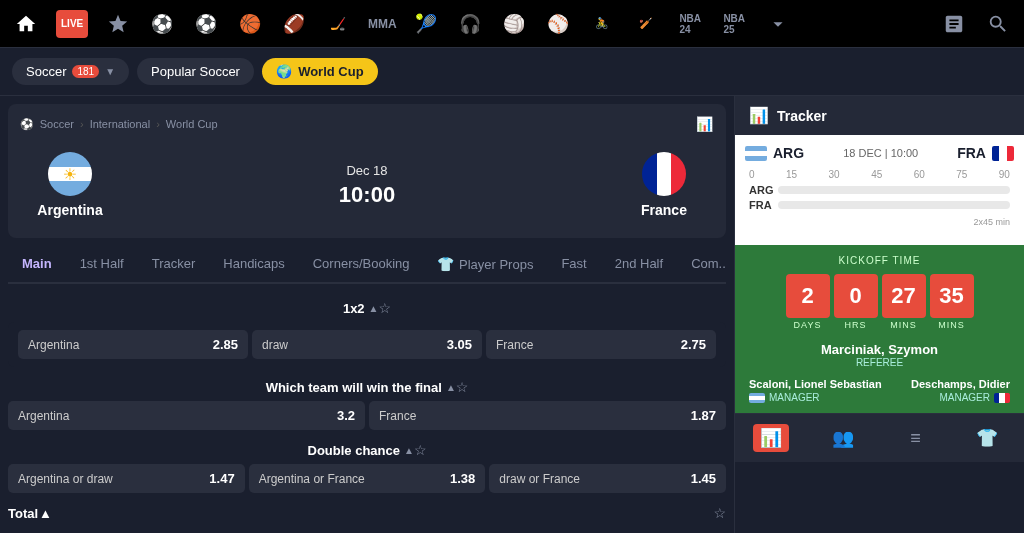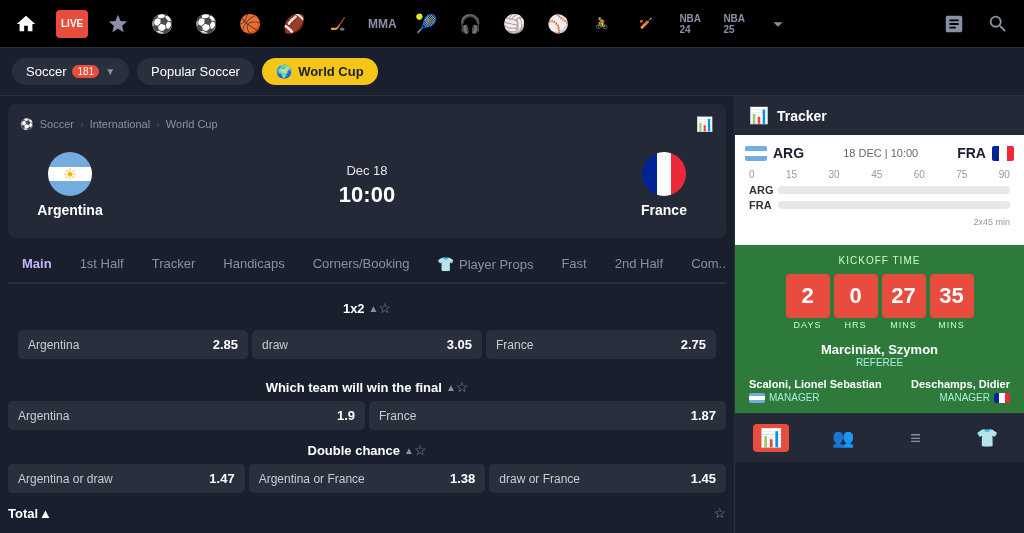--- a/index.html
+++ b/index.html
@@ -608,21 +608,21 @@
       <div class="section-header">
         <div class="section-title">
           <span>Which team will win the final</span>
           <span class="arrow">▲</span>
         </div>
         <span class="pin-icon">☆</span>
       </div>
       <div class="odds-row-2">
         <div class="odd-item-2">
           <span class="odd-label">Argentina</span>
-          <span class="odd-value">1.9</span>
+          <span class="odd-value">3.2</span>
         </div>
         <div class="odd-item-2">
           <span class="odd-label">France</span>
           <span class="odd-value">1.87</span>
         </div>
       </div>
     </div>
 
     <div class="odds-section">
       <div class="section-header">

